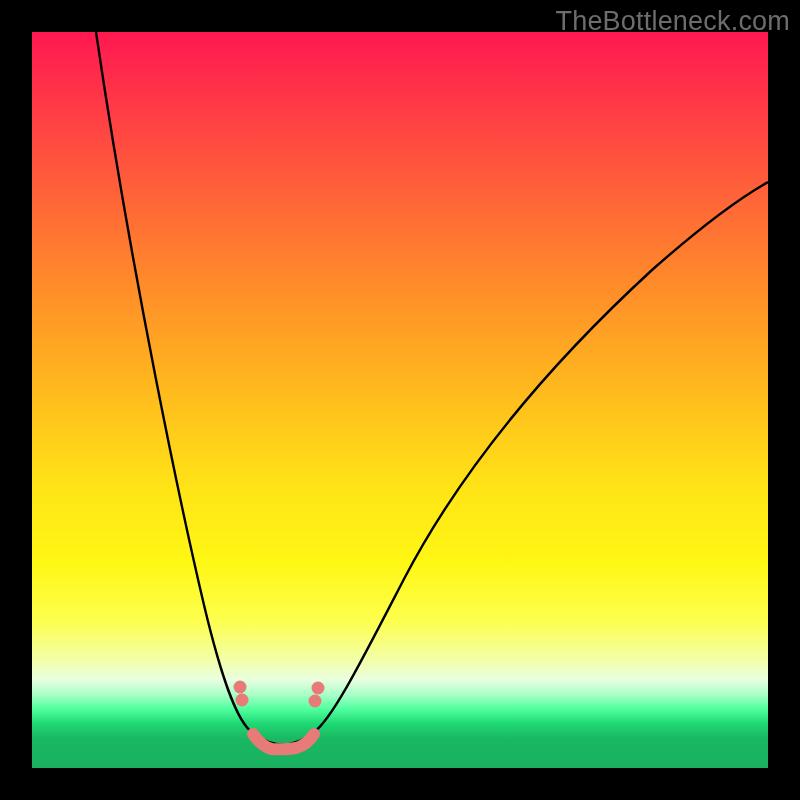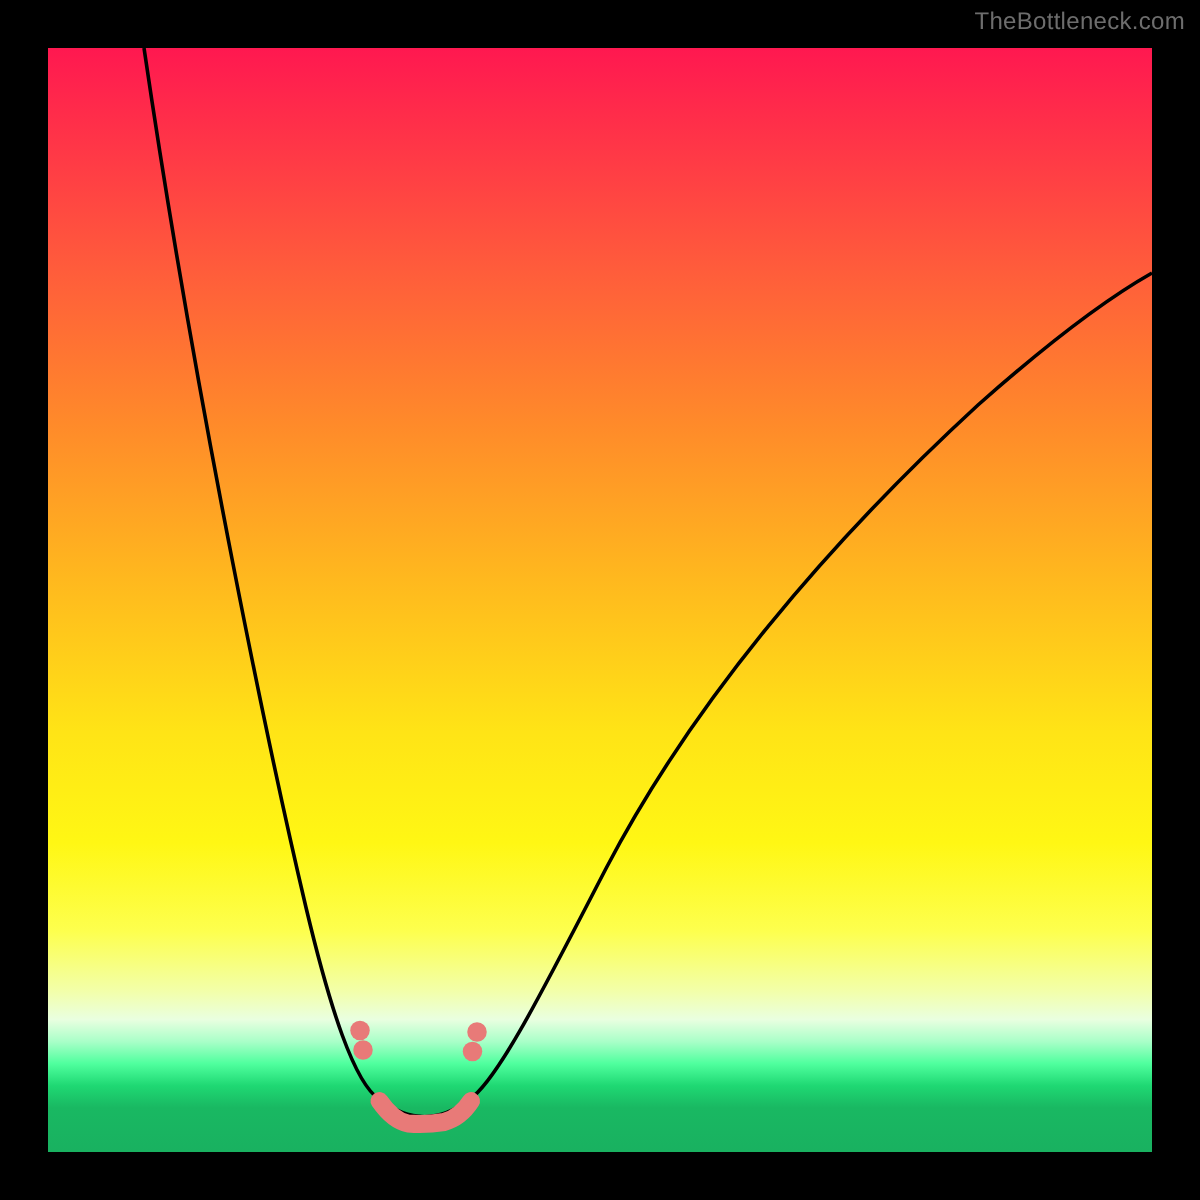--- a/index.html
+++ b/index.html
@@ -48,21 +48,21 @@
     left: 0;
     top: 0;
     width: 736px;
     height: 736px;
   }
   .watermark {
     position: absolute;
     top: 6px;
     right: 10px;
     color: #6d6d6d;
-    font-size: 16px;
+    font-size: 27px;
     font-weight: 500;
     letter-spacing: 0.2px;
   }
 </style>
 </head>
 <body>
 
 <div class="frame">
   <div class="grad"></div>
   <svg class="curve" viewBox="0 0 736 736" preserveAspectRatio="none">

